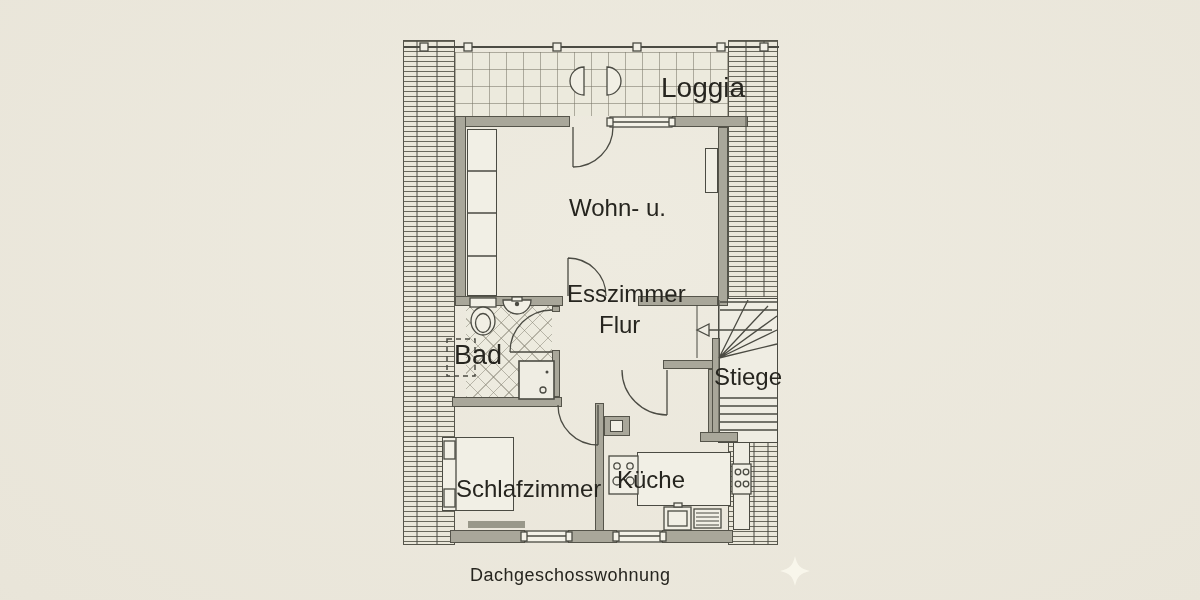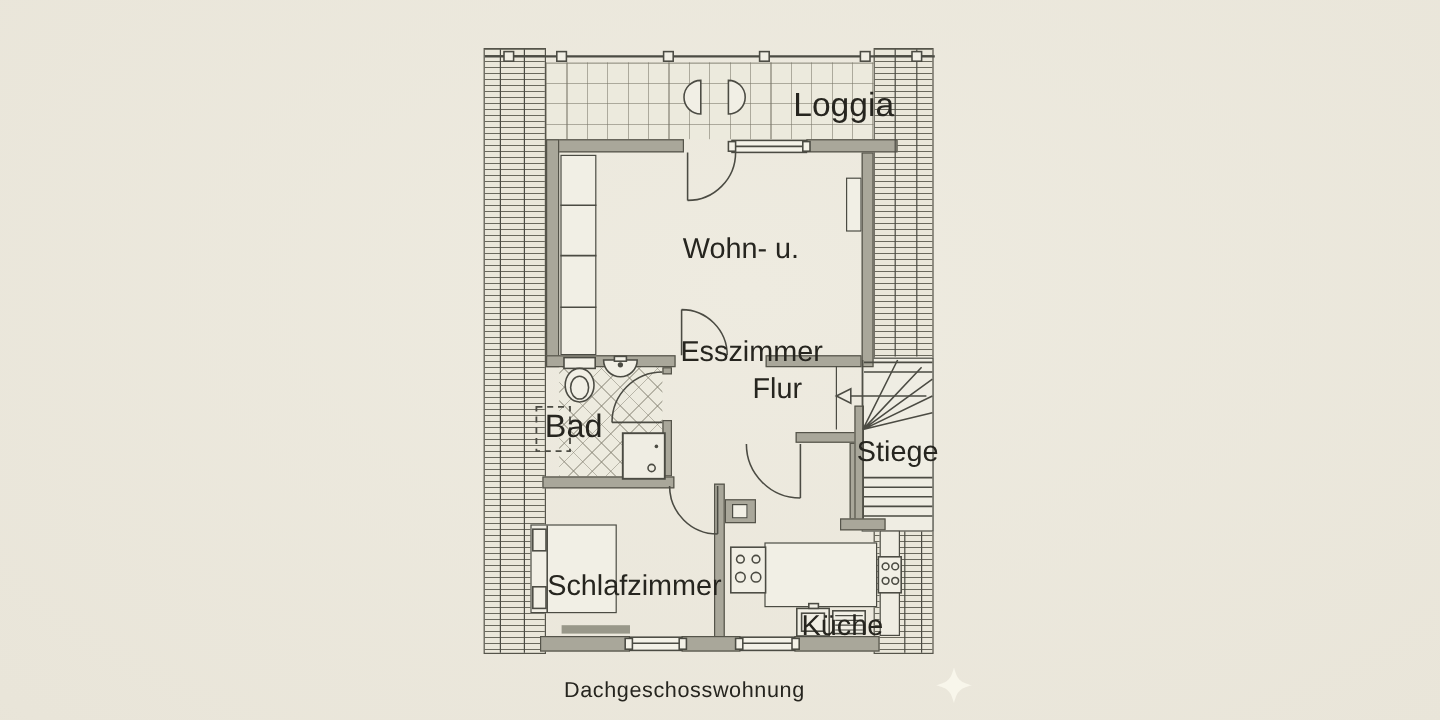--- a/index.html
+++ b/index.html
@@ -193,20 +193,20 @@
           <circle cx="746" cy="484" r="2.8"></circle>
       </g>
     </g>
 
     <path fill="#faf7ec" opacity="0.9" d="M795 556 C797.5 566 800 568.5 810 571 C800 573.5 797.5 576 795 586 C792.5 576 790 573.5 780 571 C790 568.5 792.5 566 795 556 Z"></path>
   </svg>
 
   <span class="lbl" style="left:633px;top:74px;font-size:28px;margin-left:28px;">Loggia</span>
   <span class="lbl" style="left:569px;top:196px;">Wohn- u.</span>
   <span class="lbl" style="left:567px;top:242px;margin-top:40px;">Esszimmer</span>
-  <span class="lbl" style="left:627px;top:313px;">Flur</span>
+  <span class="lbl" style="left:599px;top:313px;">Flur</span>
   <span class="lbl" style="left:454px;top:342px;font-size:27px;">Bad</span>
   <span class="lbl" style="left:714px;top:365px;">Stiege</span>
   <span class="lbl" style="left:456px;top:477px;text-align:center;">Schlafzimmer</span>
-  <span class="lbl" style="left:668px;top:468px;margin-top:42px;">Küche</span>
+  <span class="lbl" style="left:617px;top:468px;">Küche</span>
   <span class="lbl lbl-big" style="left:470px;top:566px;">Dachgeschosswohnung</span>
 
 </div>
 
 </body></html>

